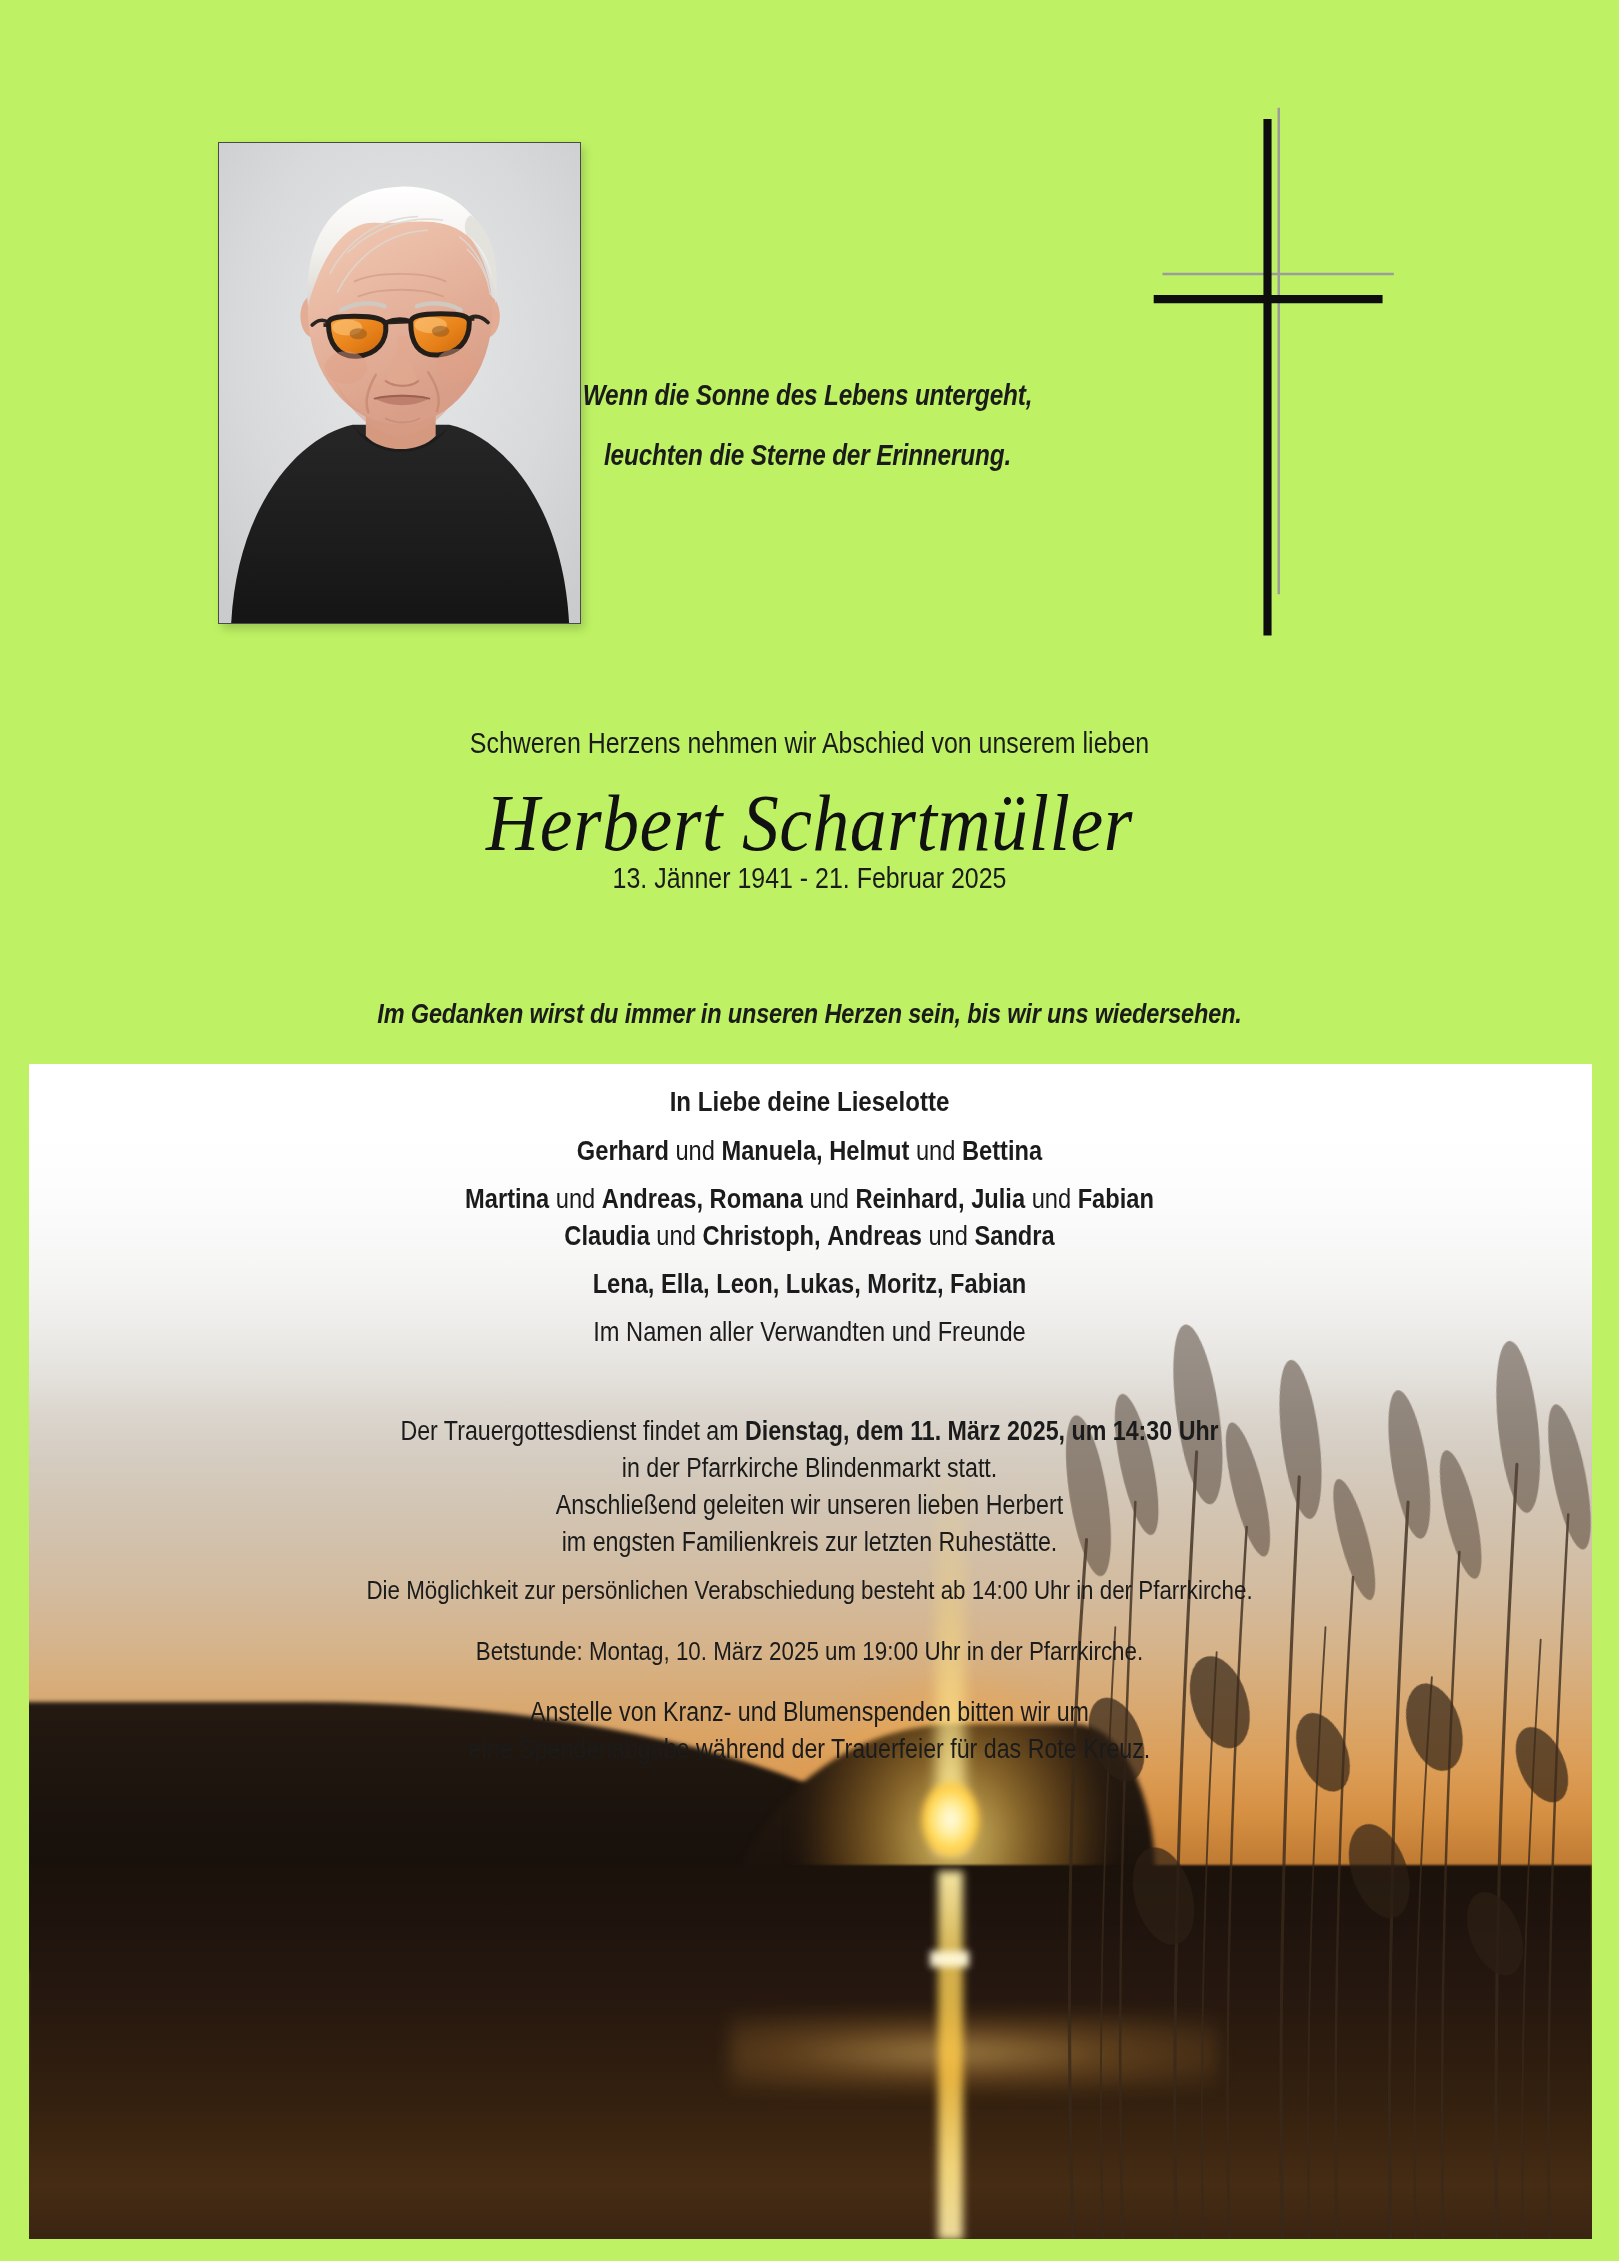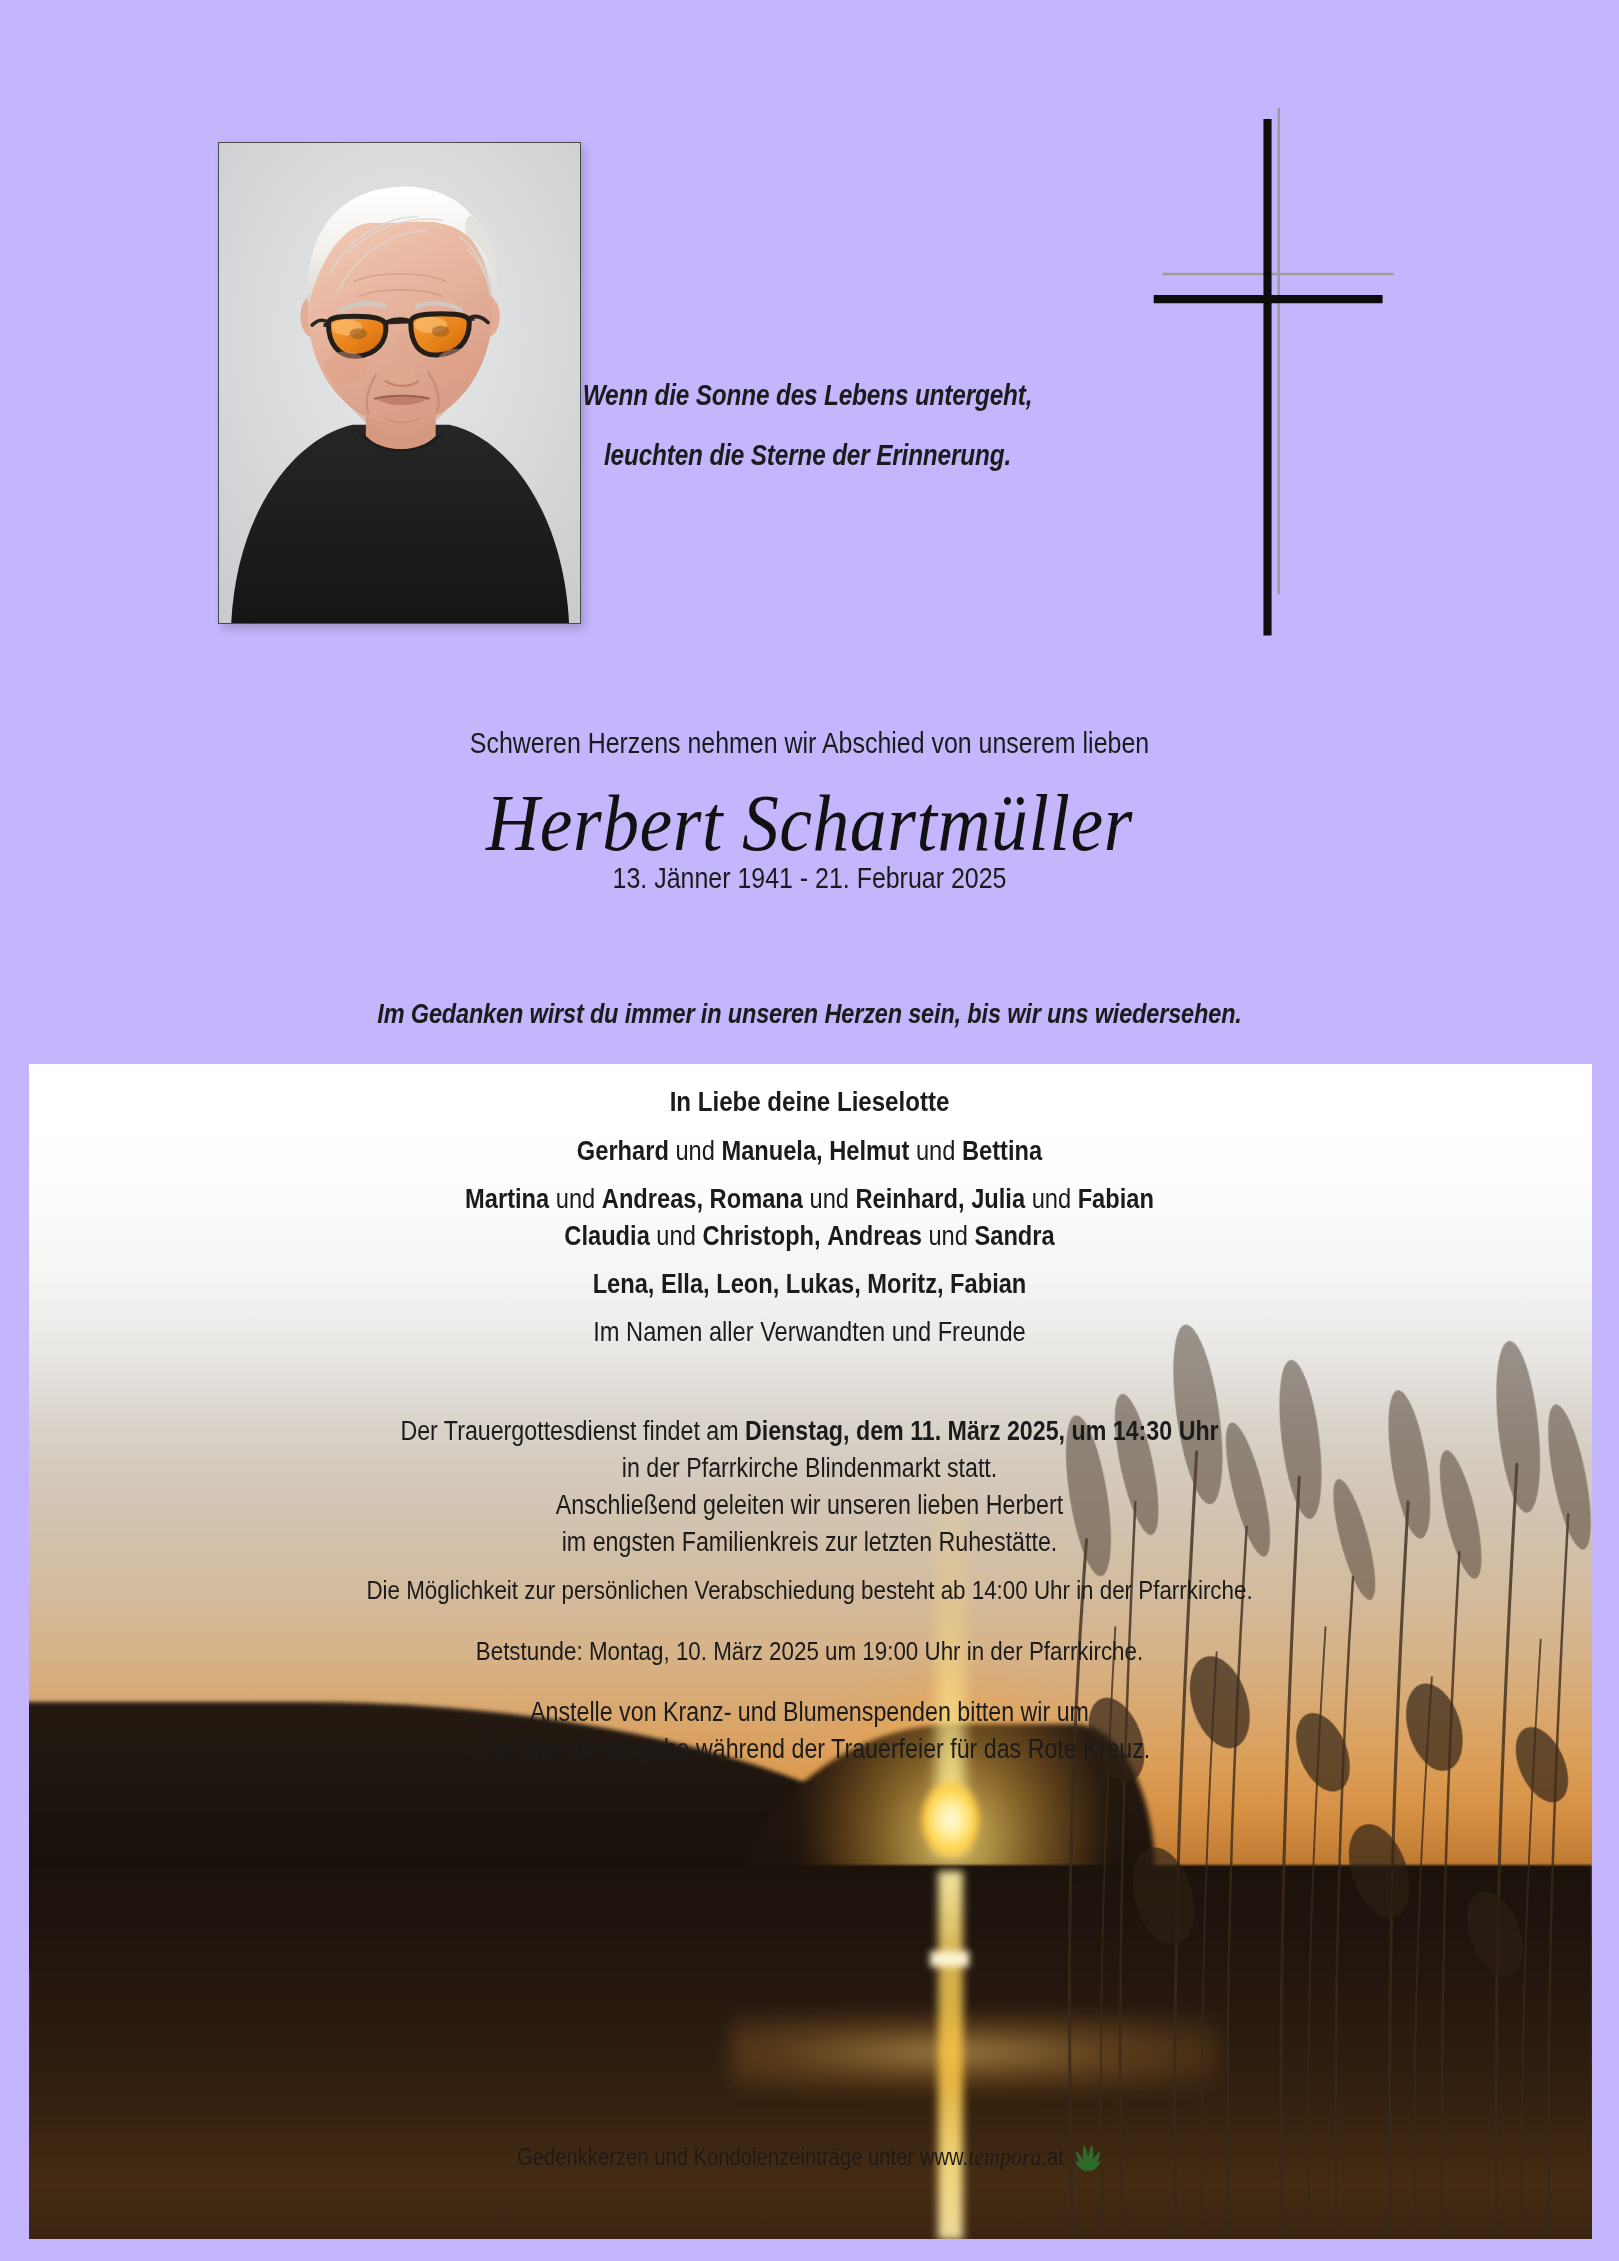--- a/index.html
+++ b/index.html
@@ -9,21 +9,21 @@
   }
   body {
     font-family: "Liberation Sans", sans-serif;
   }
 
   
   .parte {
     position: relative;
     width: 1619px;
     height: 2261px;
-    background: #c4b5fd;
+    background: #bef264;
     overflow: hidden;
   }
 
   
   .bg-photo {
     position: absolute;
     left: 29px;
     top: 1064px;
     width: 1563px;
     height: 1175px;
@@ -531,32 +531,15 @@
     <span>Der Trauergottesdienst findet am </span><b>Dienstag, dem 11. März 2025, um 14:30 Uhr</b>
   </div>
   <div class="txt narrow svc svc-2">in der Pfarrkirche Blindenmarkt statt.</div>
   <div class="txt narrow svc svc-3">Anschließend geleiten wir unseren lieben Herbert</div>
   <div class="txt narrow svc svc-4">im engsten Familienkreis zur letzten Ruhestätte.</div>
   <div class="txt narrow svc svc-5">Die Möglichkeit zur persönlichen Verabschiedung besteht ab 14:00 Uhr in der Pfarrkirche.</div>
   <div class="txt narrow svc svc-6">Betstunde: Montag, 10. März 2025 um 19:00 Uhr in der Pfarrkirche.</div>
   <div class="txt narrow svc svc-7">Anstelle von Kranz- und Blumenspenden bitten wir um</div>
   <div class="txt narrow svc svc-8">eine Spendenabgabe während der Trauerfeier für das Rote Kreuz.</div>
 
-  <div class="footer">
-    <span class="footer-inner">
-      <span>Gedenkkerzen und Kondolenzeinträge unter www.</span>
-        <span class="brand">tempora</span>
-        <span>.at</span>
-      <svg class="leaf-logo" width="34" height="30" viewBox="0 0 54 48">
-        <g fill="#2e6b2b">
-          <path d="M27 46 C18 36 15 20 20 4 C27 16 29 32 27 46 Z"></path>
-          <path d="M27 46 C36 36 39 20 34 4 C27 16 25 32 27 46 Z"></path>
-          <path d="M26 47 C15 42 6 30 5 14 C15 22 24 34 26 47 Z"></path>
-          <path d="M28 47 C39 42 48 30 49 14 C39 22 30 34 28 47 Z"></path>
-          <path d="M26 47 C17 46 8 40 3 30 C13 33 22 39 26 47 Z"></path>
-          <path d="M28 47 C37 46 46 40 51 30 C41 33 32 39 28 47 Z"></path>
-        </g>
-      </svg>
-    </span>
-  </div>
 
 </div>
 
 
 </body></html>

